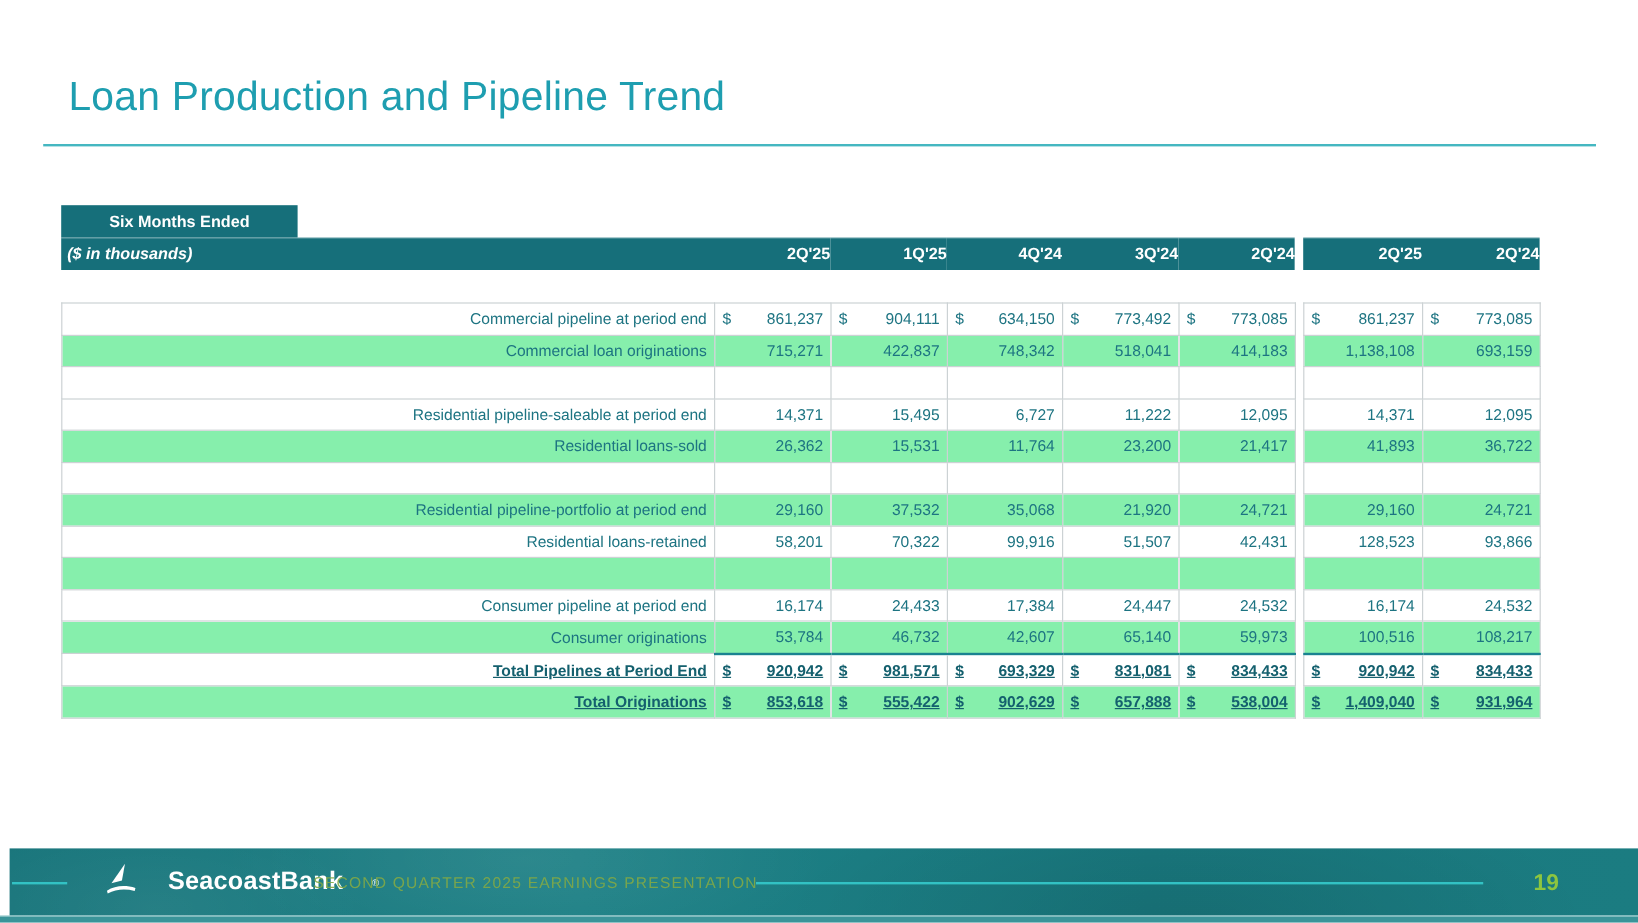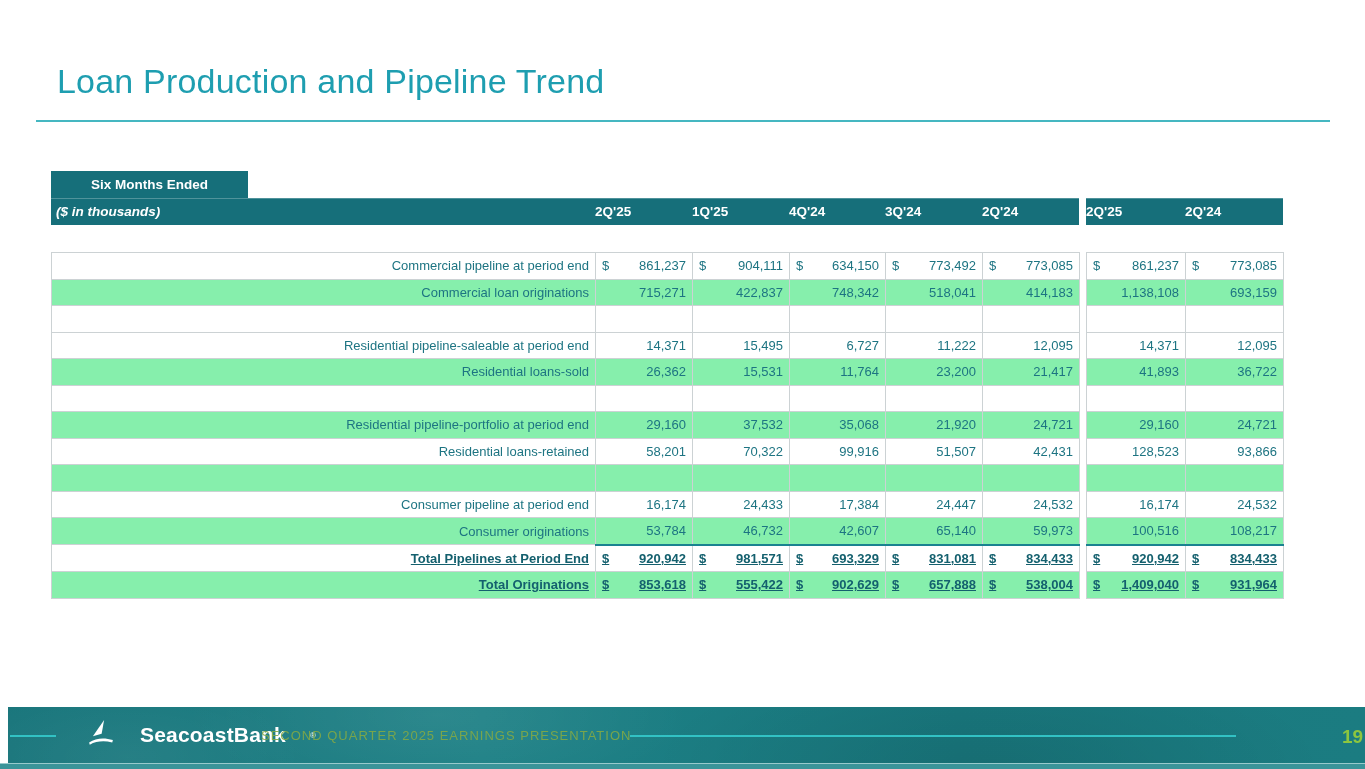--- a/index.html
+++ b/index.html
@@ -29,21 +29,21 @@
   .block-sm {
     width:197px; background:#166f7a; color:#fff; font-weight:bold;
     font-size:13.5px; line-height:27px; text-align:center;
   }
   .thead-row2 {
     display:grid; grid-template-columns:544px 97px 97px 96px 97px 97px 7px 99px 98px;
     height:27px;
   }
   .thead-row2 .hcell {
     background:#166f7a; color:#fff; font-weight:bold; font-size:13.5px;
-    line-height:26px; text-align:left; border-top:1px solid rgba(255,255,255,0.25);
+    line-height:26px; text-align:right; border-top:1px solid rgba(255,255,255,0.25);
   }
   .thead-row2 .hcell.units { text-align:left; font-style:italic; padding-left:5px; }
   .thead-row2 .hgapcell { background:#fff; }
 
   
   table.loan {
     position:absolute; left:51px; top:252px; width:1232px;
     border-collapse:collapse; table-layout:fixed;
   }
   table.loan td {
@@ -80,21 +80,21 @@
   }
   .footer-logo .brand {
     color:#ffffff; font-weight:bold; font-size:21px; letter-spacing:0.2px;
   }
   .footer-logo .tm { color:#ffffff; font-size:8px; vertical-align:super; }
   .footer-caption {
     position:absolute; left:261px; top:728px; font-size:13px; letter-spacing:1px;
     color:rgba(130,168,70,0.9); font-weight:400;
   }
   .page-number {
-    position:absolute; left:1342px; top:726px; font-size:19px; font-weight:bold;
+    position:absolute; left:1278px; top:726px; font-size:19px; font-weight:bold;
     color:#8dc63f;
   }
 </style>
 </head>
 <body>
 
 <div class="slide">
 
   <div class="title">Loan Production and Pipeline Trend</div>
   <div class="title-rule"></div>

